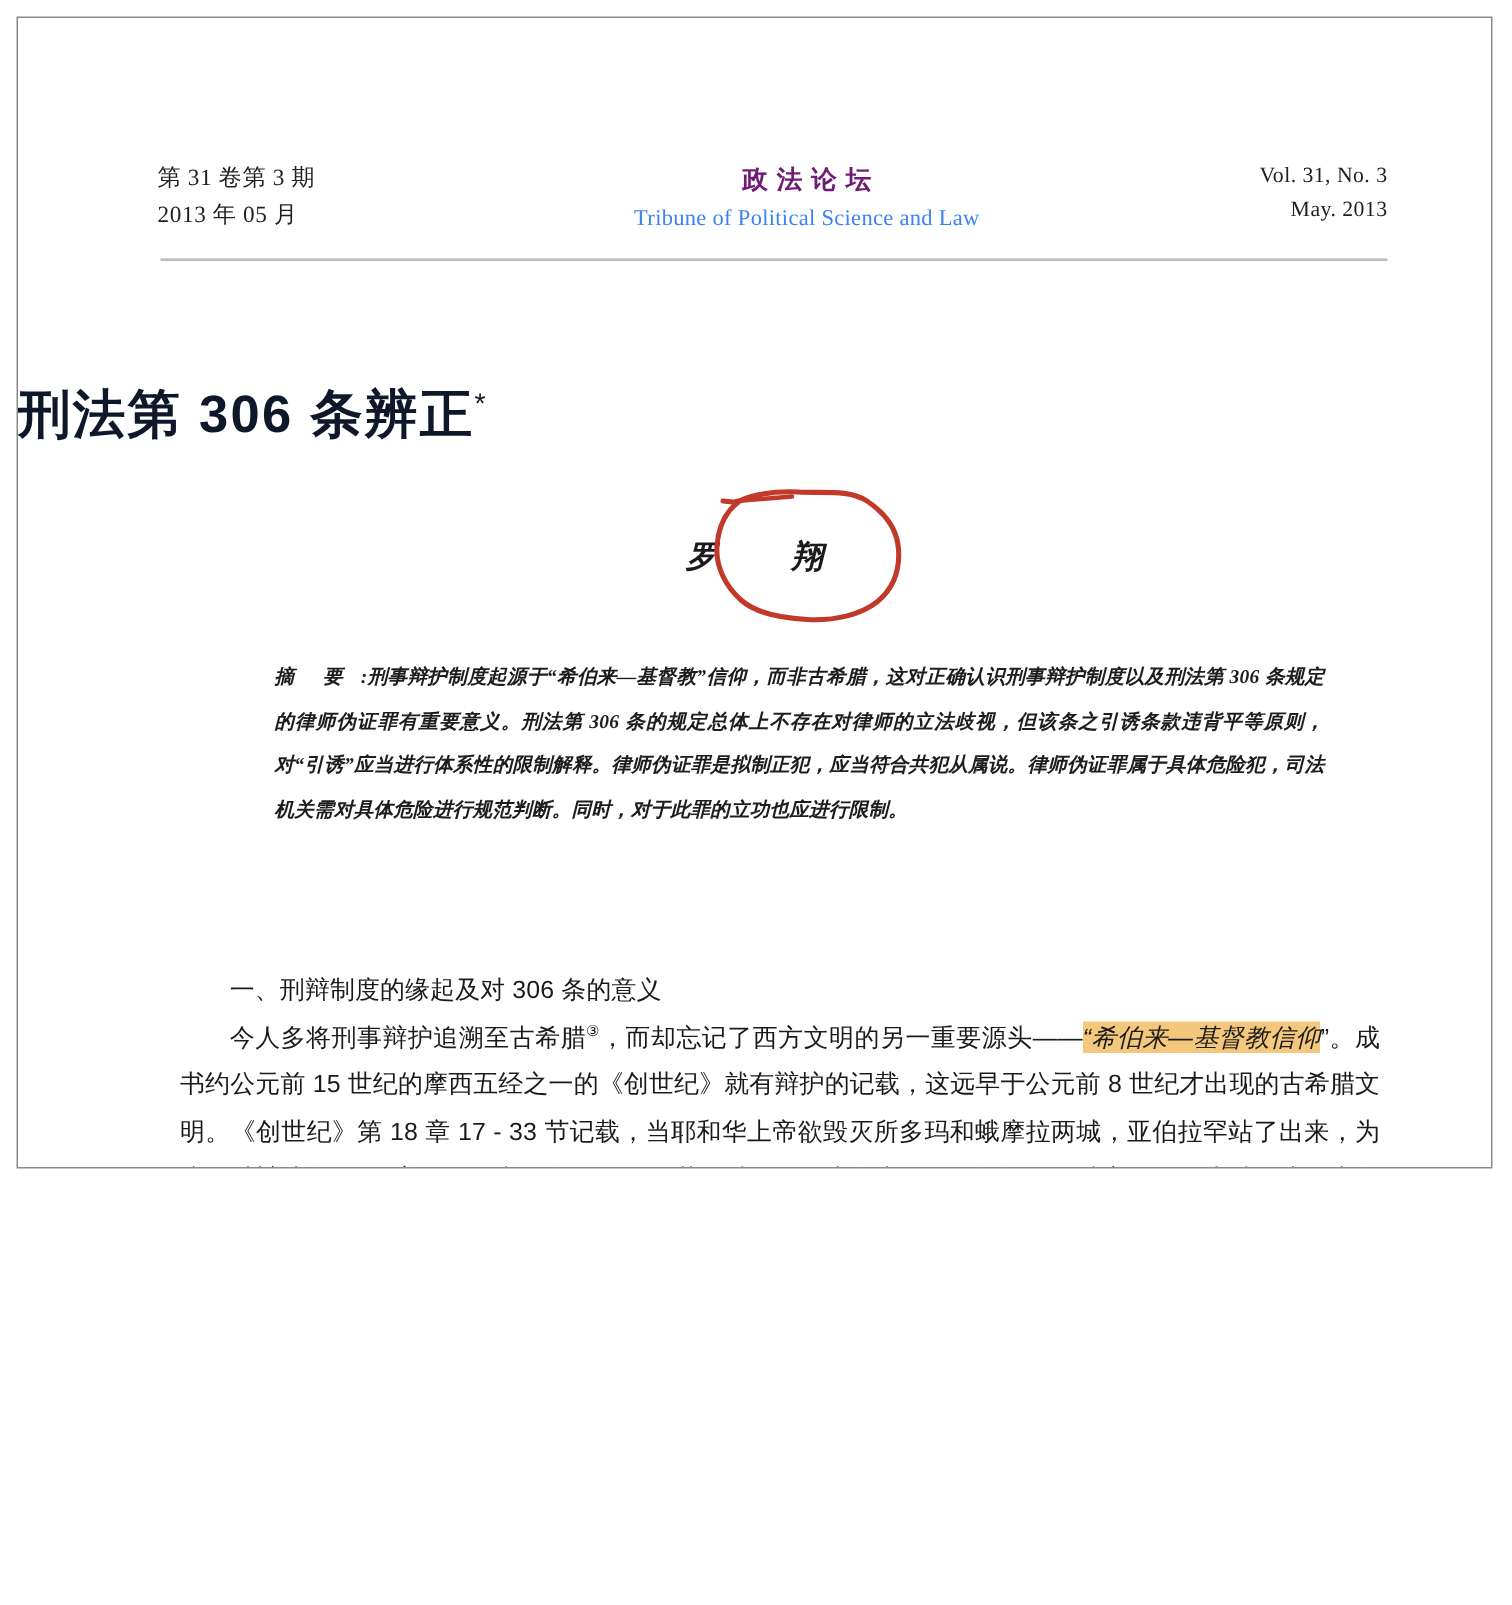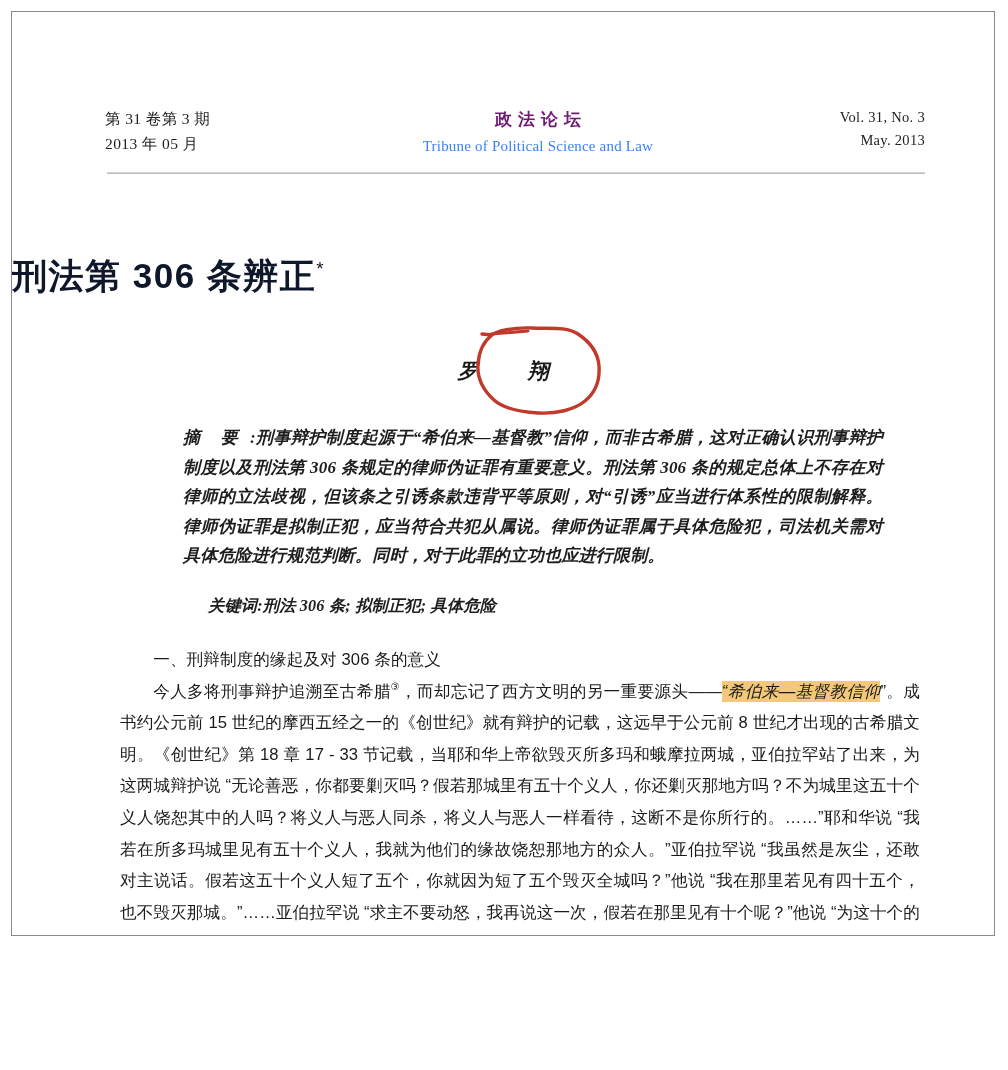--- a/index.html
+++ b/index.html
@@ -14,21 +14,21 @@
     color: #1a1a1a;
     -webkit-font-smoothing: antialiased;
   }
 
   
   .page-frame {
     position: absolute;
     left: 11px;
     top: 11px;
     width: 984px;
-    height: 925px;
+    height: 768px;
     border: 1px solid #8a8a8a;
     background: #ffffff;
     box-sizing: border-box;
     overflow: hidden;
   }
 
   .page-inner {
     position: absolute;
     left: 0; top: 0;
     width: 982px;
@@ -126,26 +126,26 @@
     top: 308px;
     width: 140px;
     height: 98px;
     pointer-events: none;
   }
 
   
   .abstract {
     position: absolute;
     left: 171px;
-    top: 411px;
+    top: 424px;
     width: 700px;
     font-family: "Liberation Serif", "DejaVu Serif", serif;
     font-style: italic;
     font-weight: 600;
-    font-size: 17px;
+    font-size: 13px;
     line-height: 29.5px;
     color: #1d1d1d;
     text-align: justify;
     letter-spacing: 0.2px;
   }
   .abstract .lead {
     letter-spacing: 8px;
     padding-right: 4px;
     font-weight: 700;
   }
@@ -235,23 +235,20 @@
                C 120 22, 128 32, 129 46 C 130 60, 126 72, 115 81
                C 104 90, 86 94, 68 93 C 50 92, 34 89, 24 80
                C 13 70, 7 57, 8 44 C 9 31, 14 21, 22 15 L 12 14" fill="none" stroke="#c0392b" stroke-width="3.4" stroke-linecap="round" stroke-linejoin="round"></path>
       <path d="M 21 14 L 58 11" fill="none" stroke="#c0392b" stroke-width="3" stroke-linecap="round"></path>
     </svg>
 
     <div class="abstract">
       <span class="lead">摘 要</span><span>:</span><span>刑事辩护制度起源于“希伯来—基督教”信仰，而非古希腊，这对正确认识刑事辩护制度以及刑法第 306 条规定的律师伪证罪有重要意义。刑法第 306 条的规定总体上不存在对律师的立法歧视，但该条之引诱条款违背平等原则，对“引诱”应当进行体系性的限制解释。律师伪证罪是拟制正犯，应当符合共犯从属说。律师伪证罪属于具体危险犯，司法机关需对具体危险进行规范判断。同时，对于此罪的立功也应进行限制。</span>
     </div>
 
-    <div class="keywords">
-      <span class="lead">关键词</span><span>:</span><span>刑法 306 条; 拟制正犯; 具体危险</span>
-    </div>
 
     <div class="body-text">
 
       <p class="section-head">一、刑辩制度的缘起及对 306 条的意义</p>
 
       <p><span>今人多将刑事辩护追溯至古希腊</span><sup>③</sup><span>，而却忘记了西方文明的另一重要源头——</span><span class="hl"><span>“</span><span>希伯来—基督教</span><span>信仰</span></span><span>”</span><span>。成书约公元前 15 世纪的摩西五经之一的《创世纪》就有辩护的记载，这远早于公元前 8 世纪才出现的古希腊文明。《创世纪》第 18 章 17 - 33 节记载，当耶和华上帝欲毁灭所多玛和蛾摩拉两城，亚伯拉罕站了出来，为这两城辩护说 “无论善恶，你都要剿灭吗？假若那城里有五十个义人，你还剿灭那地方吗？不为城里这五十个义人饶恕其中的人吗？将义人与恶人同杀，将义人与恶人一样看待，这断不是你所行的。……”耶和华说 “我若在所多玛城里见有五十个义人，我就为他们的缘故饶恕那地方的众人。”亚伯拉罕说 “我虽然是灰尘，还敢对主说话。假若这五十个义人短了五个，你就因为短了五个毁灭全城吗？”他说 “我在那里若见有四十五个，也不毁灭那城。”……亚伯拉罕说 “求主不要动怒，我再说这一次，假若在那里见有十个呢？”他说 “为这十个的缘故，我也不毁灭那城。”耶和华与亚伯拉罕说完了话就走了；亚伯拉罕也回到自己的地方去了。</span></p>
     </div>
 
   </div>
 </div>

